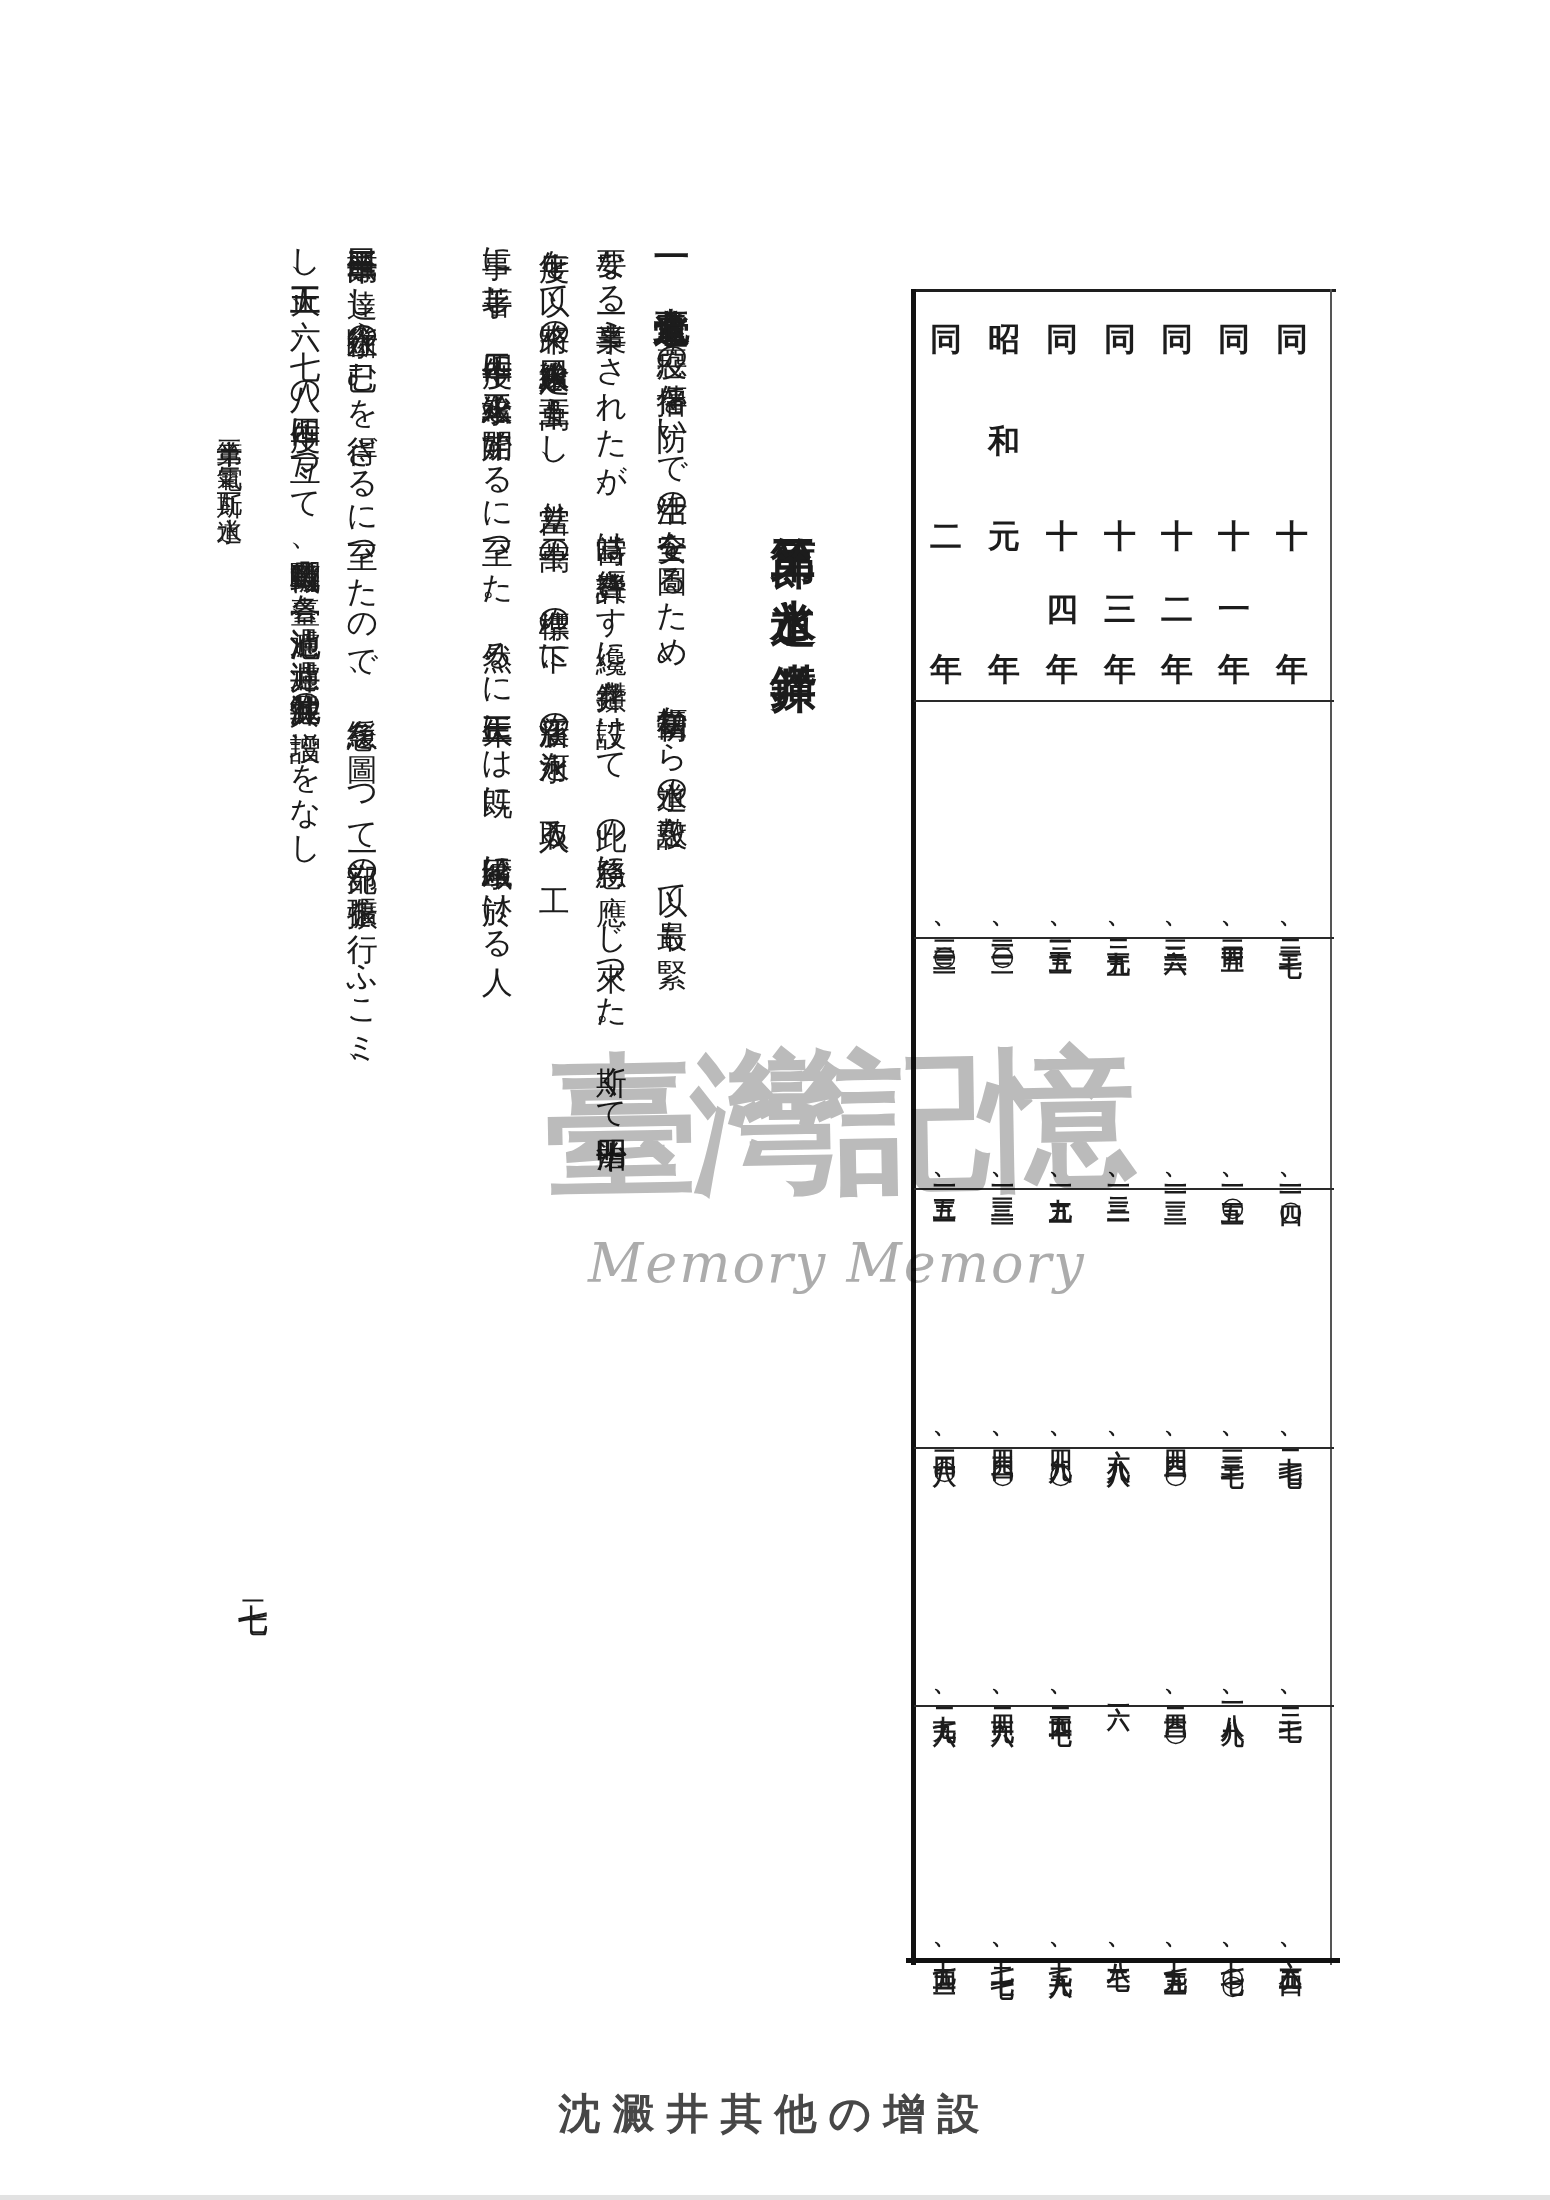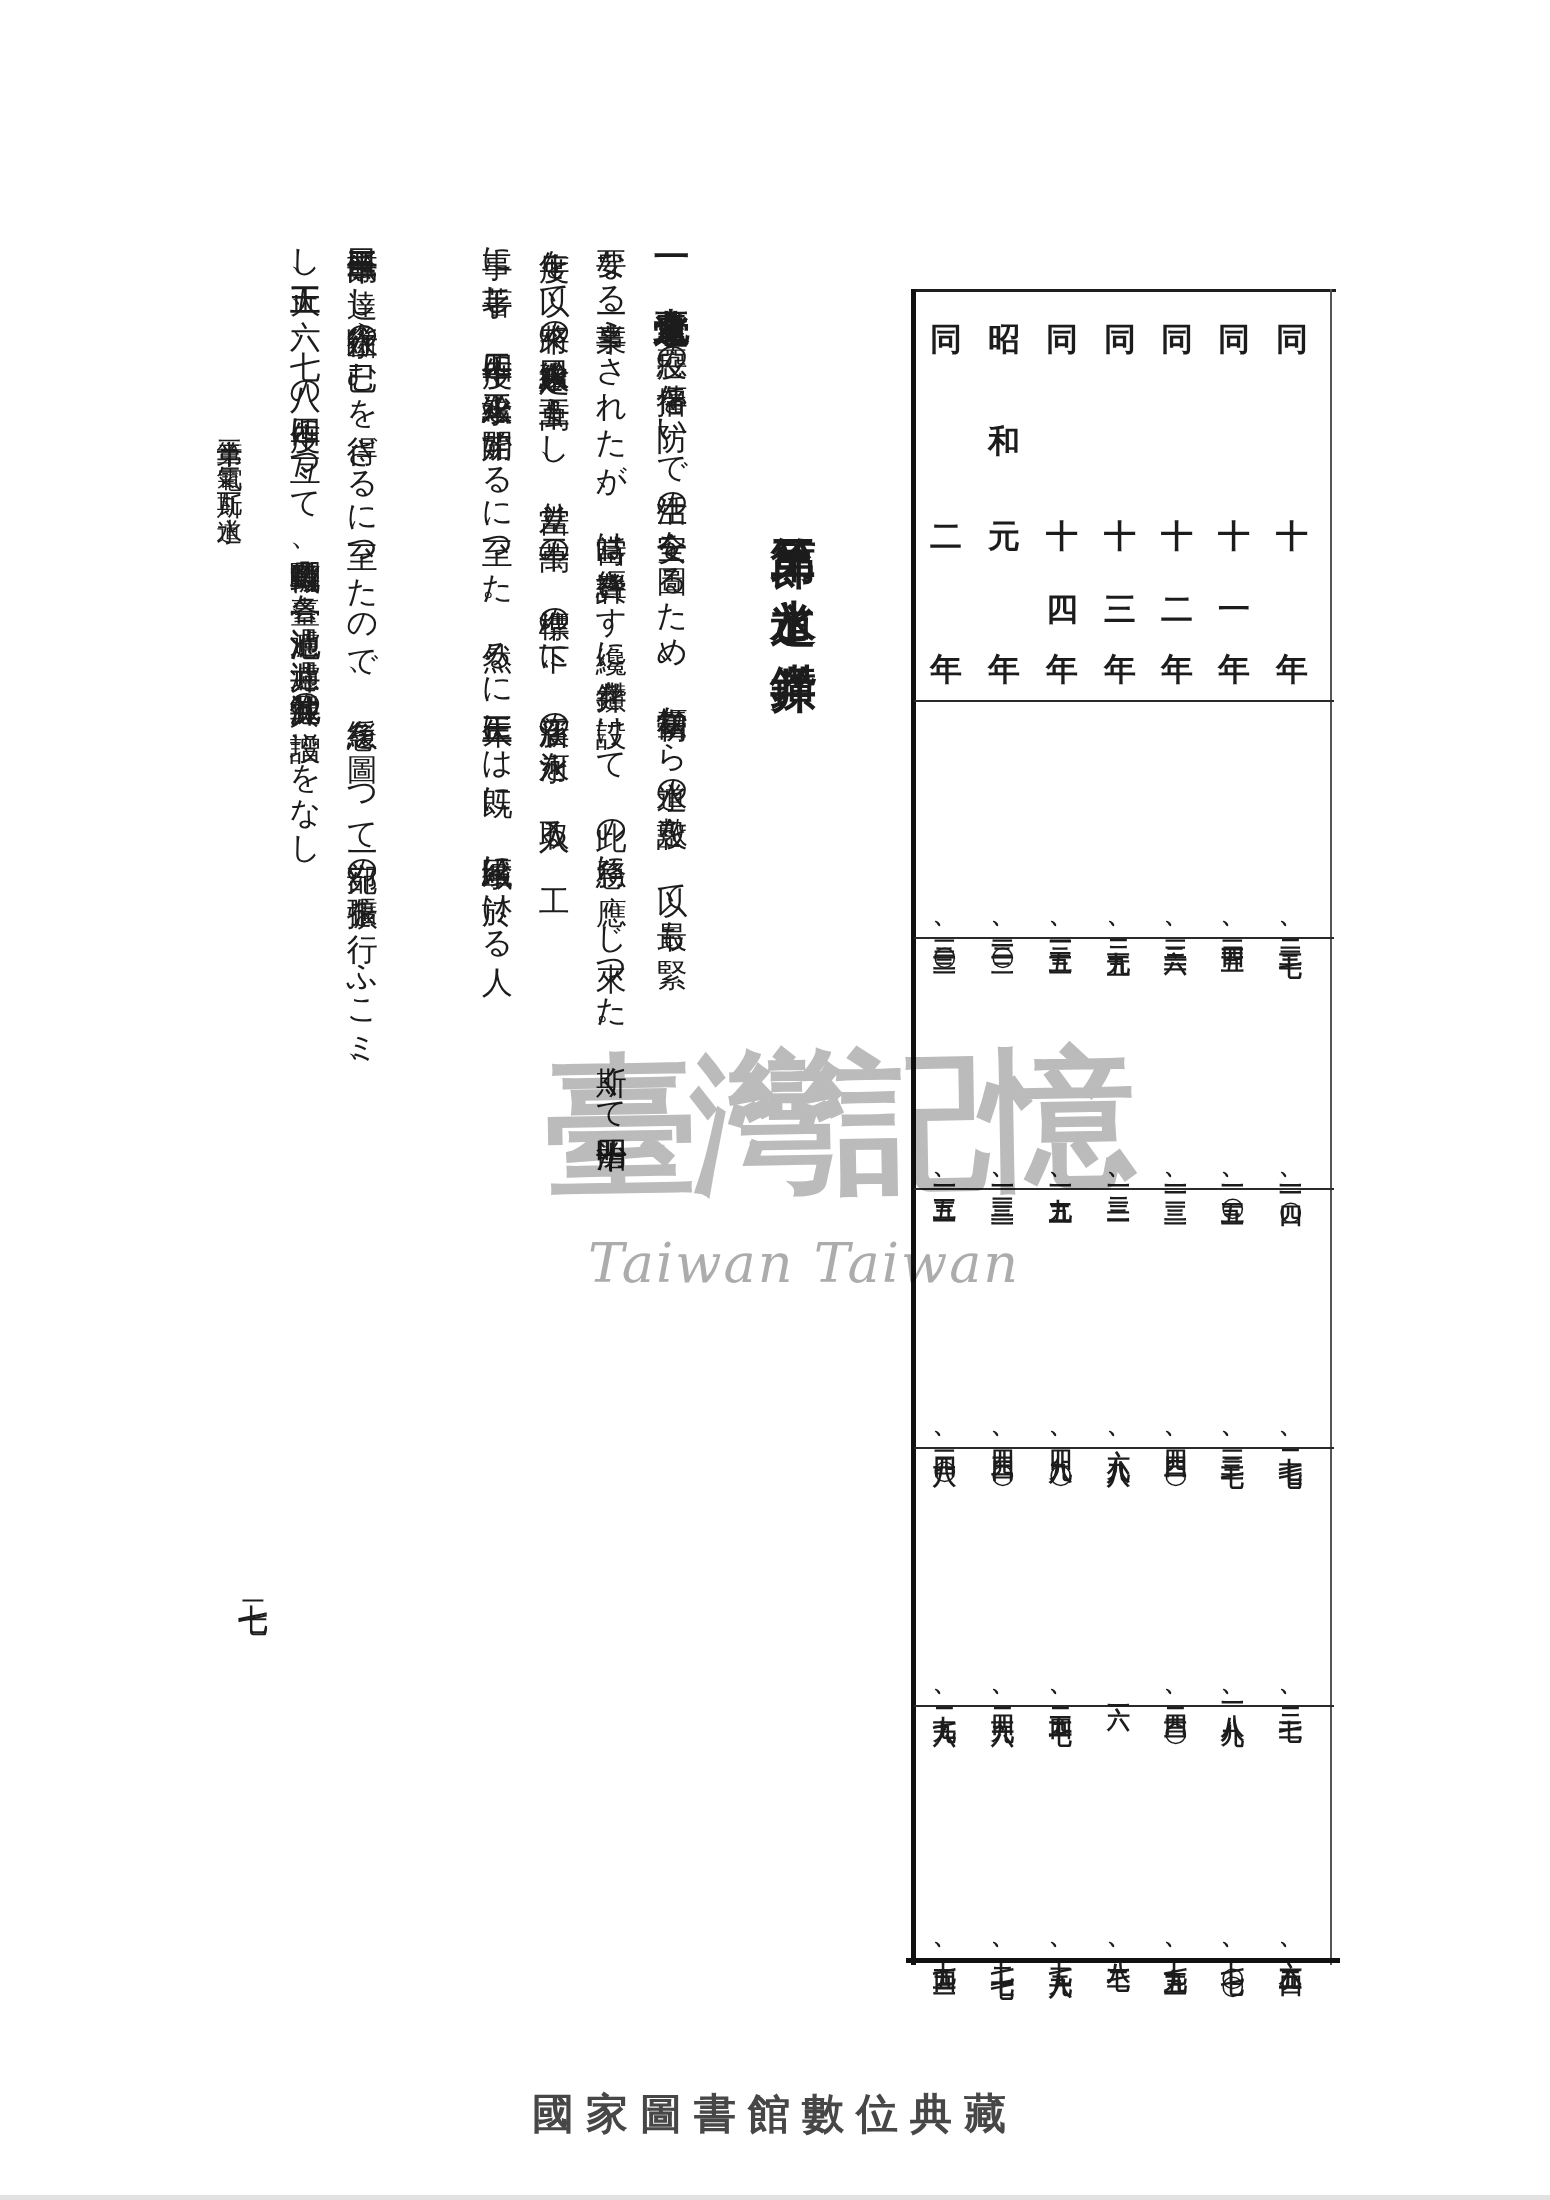--- a/index.html
+++ b/index.html
@@ -151,17 +151,17 @@
     <div class="vtext body-col" style="left: 476px; top: 226px;"><span>事に著手し、四十二年度に竣工給水を開始するに至つた。然るに大正三年には既に　給水區域に於ける人</span></div>
     <div class="vtext body-col" style="left: 341px; top: 226px;"><span>口十三萬三千餘に達し往々斷水の已むを得ざるに至つたので、緩急を圖　つて一部宛の擴張を行　ふこミ、</span></div>
     <div class="vtext body-col" style="left: 284px; top: 226px;"><span>し大正五、六、七、八の四年度に亙つて　唧筒電動機、各一臺、濾過池、濾過井、沈澱井其他の增設　をなし</span></div>
   </div>
 
 <div class="vtext running-header">第十三章　電氣　瓦斯　水道</div>
 
 <div class="vtext page-number">二七七</div>
 
 <div class="wm-cjk">臺灣記憶</div>
-<div class="wm-latin">Taiwan Taiwan</div>
+<div class="wm-latin">Memory Memory</div>
 
-<div class="footer-caption">國家圖書館數位典藏</div>
+<div class="footer-caption">沈澱井其他の增設</div>
 
 <div class="scan-edge-bottom"></div>
 
 </body></html>

